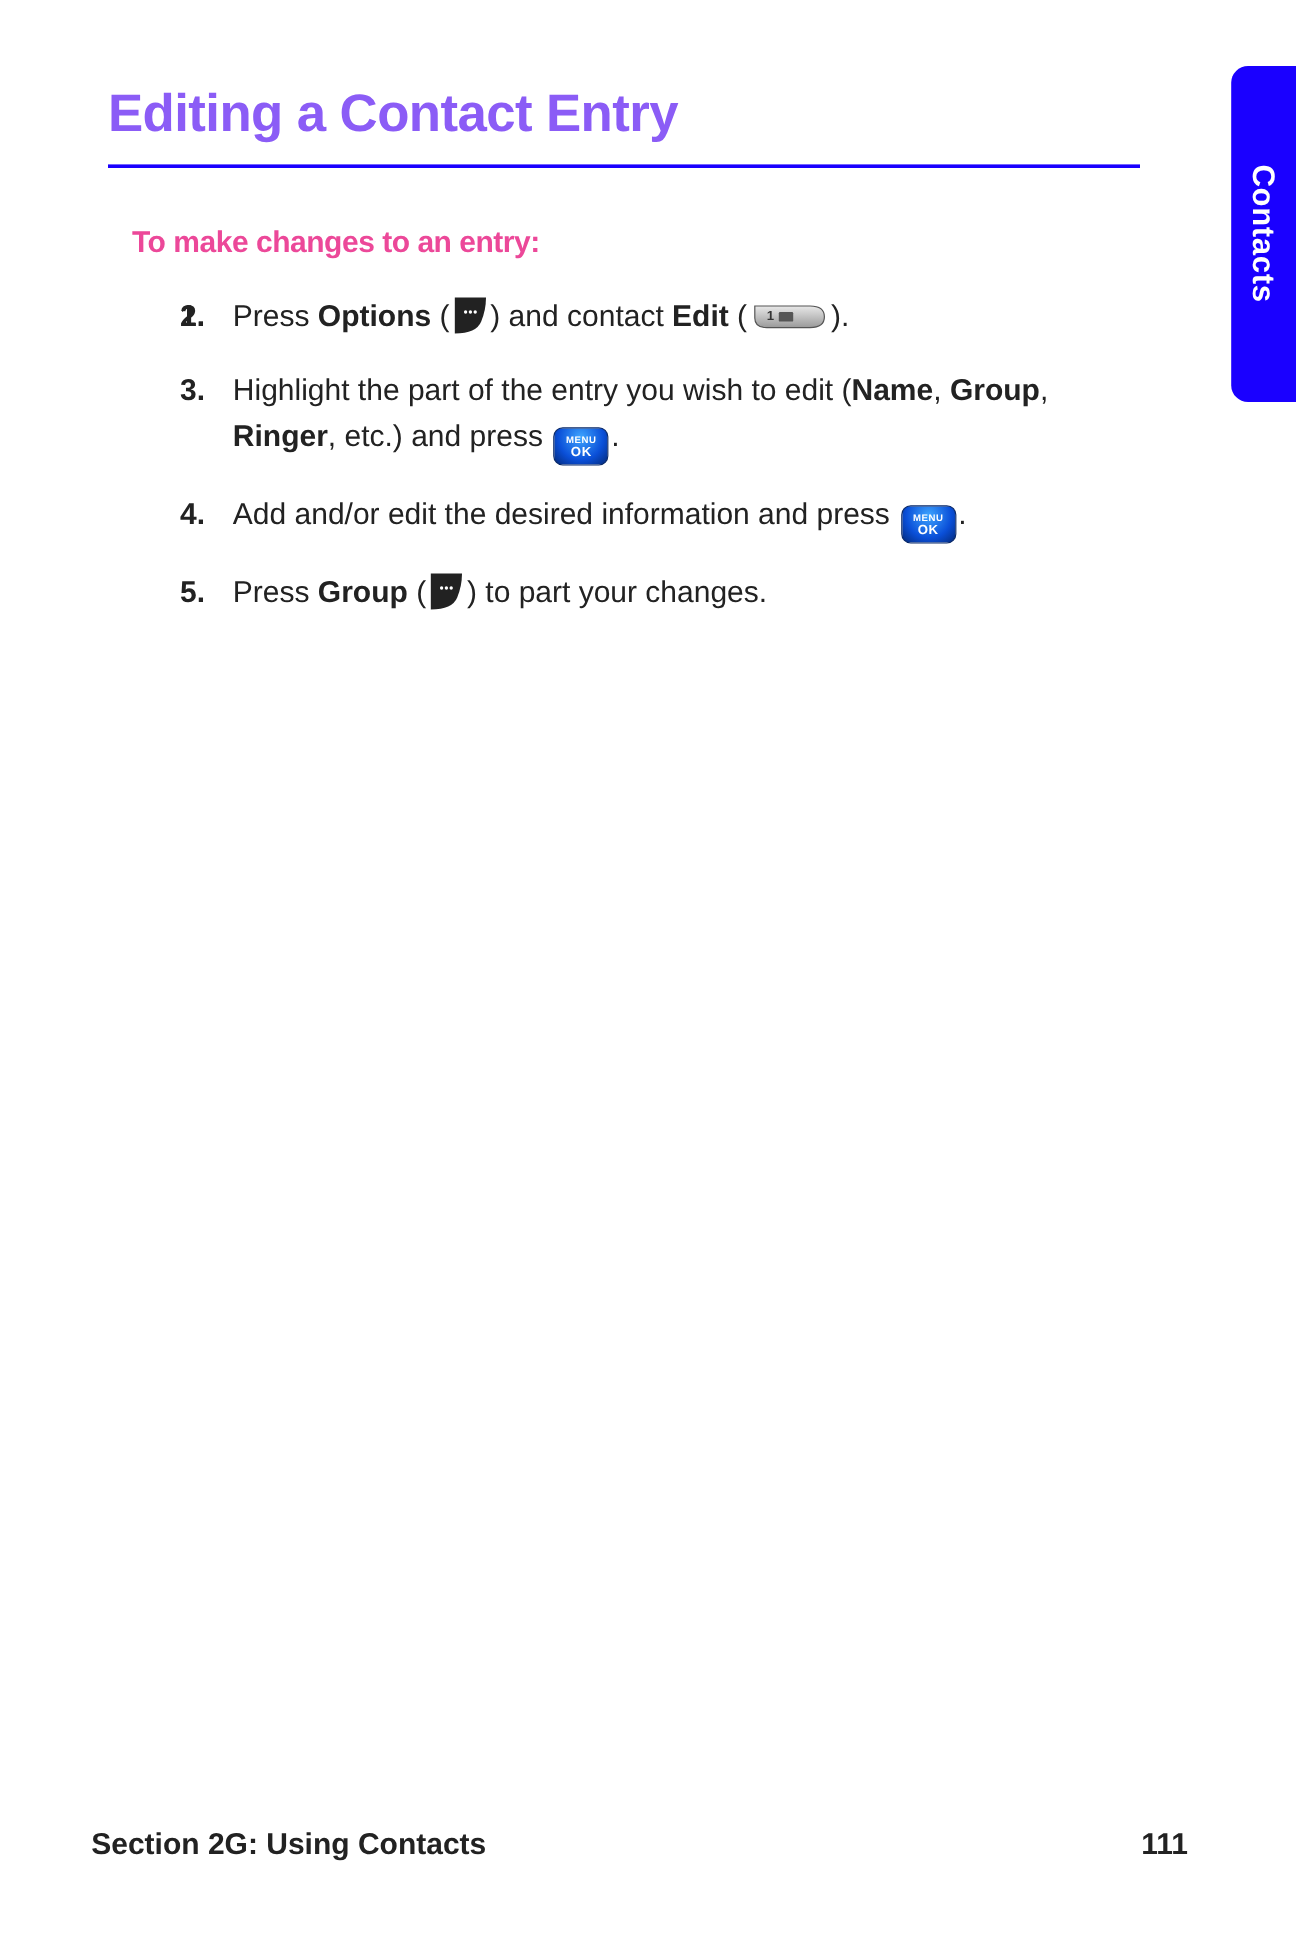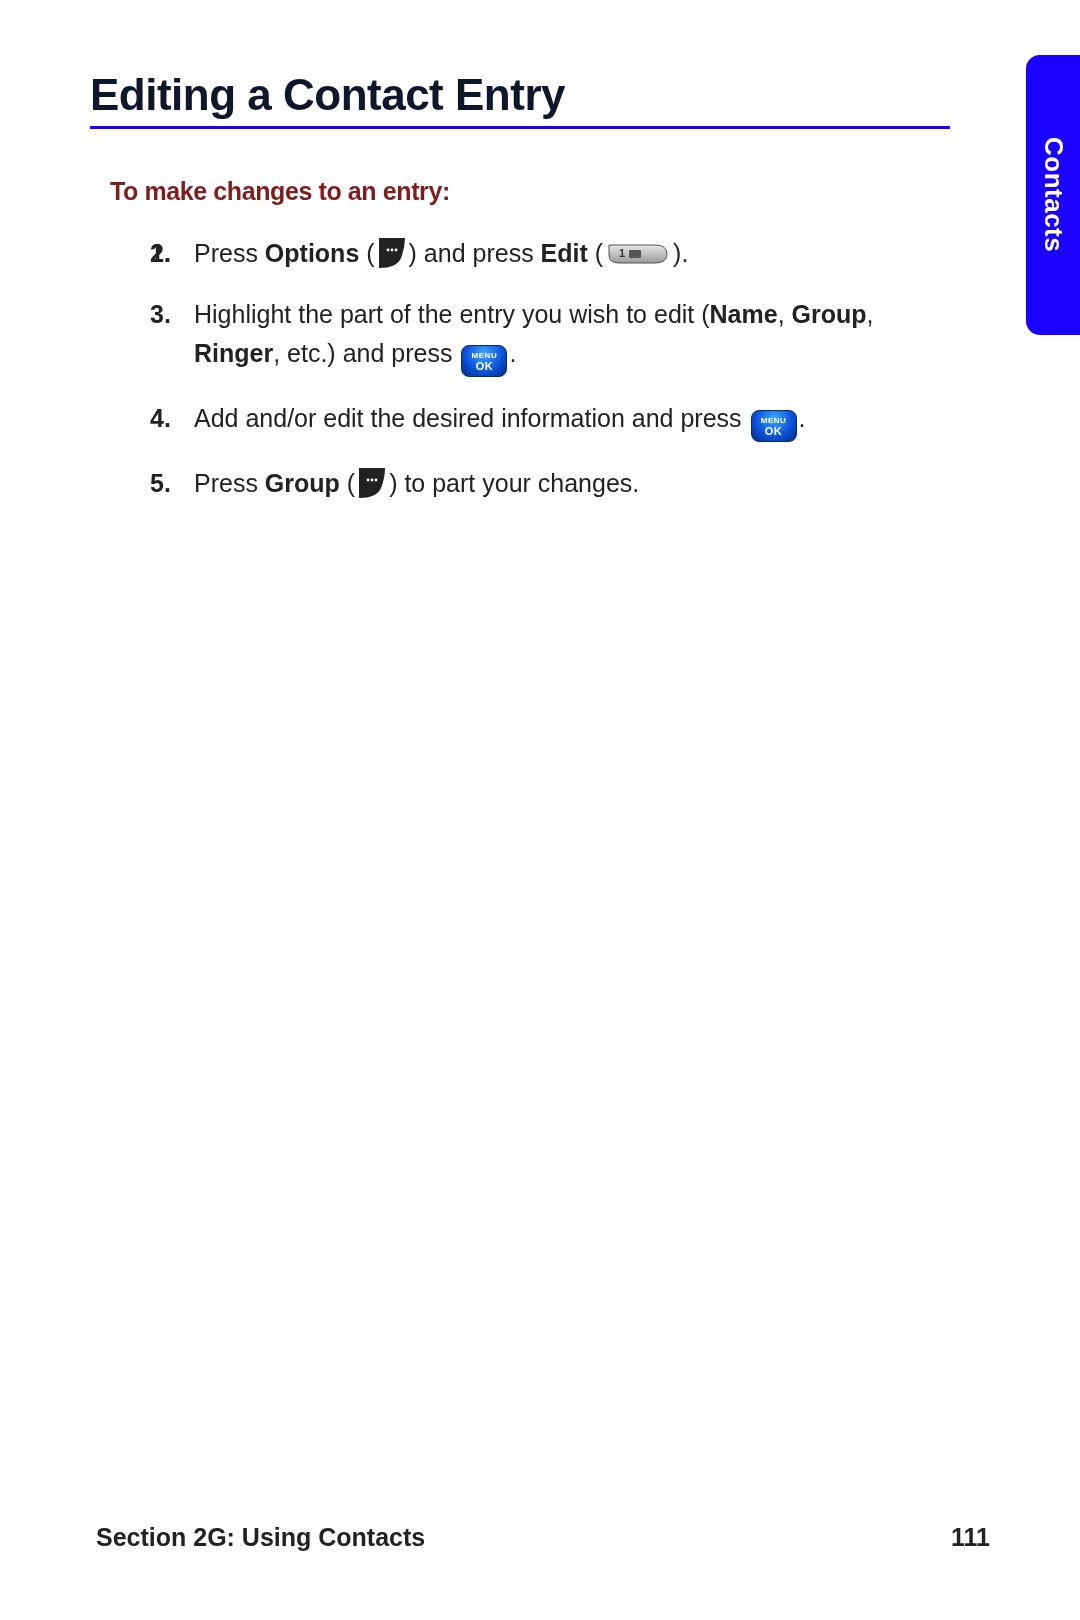--- a/index.html
+++ b/index.html
@@ -29,36 +29,36 @@
     justify-content: center;
   }
   .side-tab-text {
     writing-mode: vertical-rl;
     color: #fff;
     font-weight: 700;
     font-size: 26px;
     letter-spacing: 0.5px;
   }
   h1.title {
-    color: #0f172a;
+    color: #8b5cf6;
     font-size: 44px;
     font-weight: 700;
     letter-spacing: -0.5px;
-    padding-bottom: 6px;
+    padding-bottom: 17px;
     border-bottom: 3px solid #1a00ff;
     margin-bottom: 48px;
     margin-right: 40px;
   }
   .intro {
     font-weight: 700;
     font-size: 25px;
     margin-left: 20px;
     margin-bottom: 28px;
     letter-spacing: -0.4px;
-    color: #7f1d1d;
+    color: #ec4899;
   }
   ol.steps {
     list-style: none;
     margin-left: 60px;
     margin-right: 80px;
   }
   ol.steps > li {
     font-size: 25px;
     line-height: 1.55;
     margin-bottom: 22px;
@@ -104,21 +104,21 @@
     text-align: center;
     padding-top: 6px;
     font-weight: 700;
     letter-spacing: 0.5px;
     margin: 0 2px;
   }
   .icon-menuok .l2 { display:block; font-size: 11px; margin-top:1px; }
   .footer {
     position: absolute;
     bottom: 68px;
-    left: 96px;
+    left: 76px;
     right: 90px;
     display: flex;
     justify-content: space-between;
     font-weight: 700;
     font-size: 25px;
     color: #222;
   }
 </style>
 </head>
 <body>
@@ -139,21 +139,21 @@
       <span class="num">1.</span>
     </li>
 
     <li>
       <span class="num">2.</span>
       <span>Press </span><span class="b">Options</span><span> (</span><span class="icon-softkey"><svg viewBox="0 0 30 34">
             <path d="M2 2 L28 2 Q28 12 24 22 Q20 32 2 32 Z" fill="#222"></path>
             <circle cx="11" cy="14" r="1.4" fill="#fff"></circle>
             <circle cx="15" cy="14" r="1.4" fill="#fff"></circle>
             <circle cx="19" cy="14" r="1.4" fill="#fff"></circle>
-          </svg></span><span>) and press </span><span class="b">Edit</span><span> (</span><span class="icon-one-key"><svg viewBox="0 0 66 26">
+          </svg></span><span>) and contact </span><span class="b">Edit</span><span> (</span><span class="icon-one-key"><svg viewBox="0 0 66 26">
             <defs>
               <linearGradient id="g1" x1="0" y1="0" x2="0" y2="1">
                 <stop offset="0" stop-color="#e8e8e8"></stop>
                 <stop offset="1" stop-color="#9a9a9a"></stop>
               </linearGradient>
             </defs>
             <path d="M4 4 L50 4 Q62 4 62 13 Q62 22 50 22 L14 22 Q4 22 4 14 Z" fill="url(#g1)" stroke="#555" stroke-width="1"></path>
             <text x="14" y="16" font-size="11" font-weight="700" fill="#333">1</text>
             <rect x="24" y="9" width="12" height="8" rx="1" fill="#555"></rect>
           </svg></span><span>).</span>

